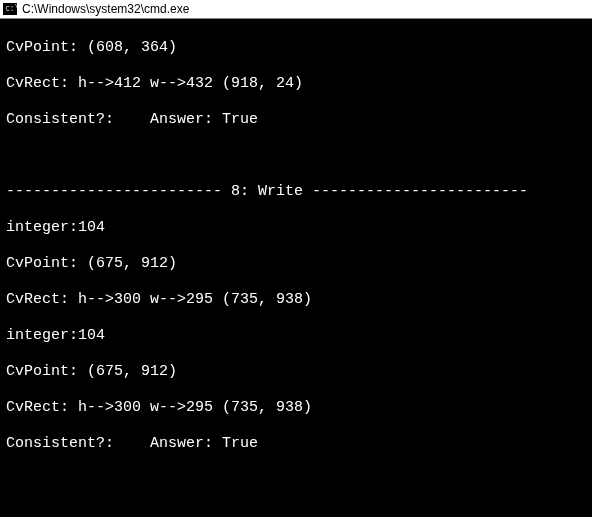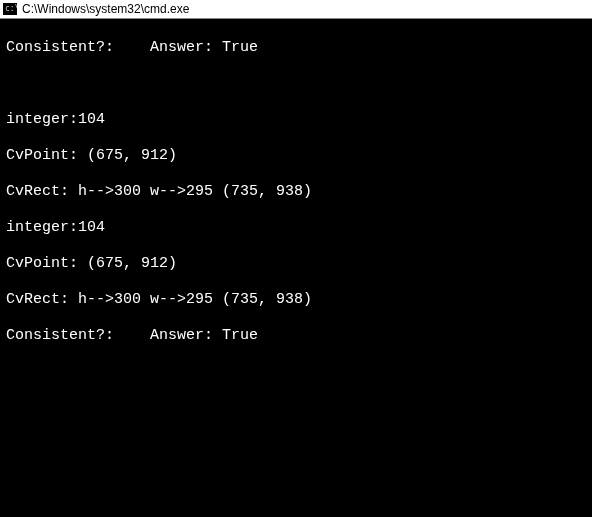--- a/index.html
+++ b/index.html
@@ -55,22 +55,25 @@
     <svg width="14" height="12" viewBox="0 0 14 12">
       <rect x="0" y="0" width="14" height="12" fill="#000"></rect>
       <rect x="1" y="1" width="12" height="10" fill="#000"></rect>
       <text x="2" y="8" font-size="8" fill="#ccc" font-family="monospace">c:\</text>
     </svg>
   </span>
   <span class="titletext">C:\Windows\system32\cmd.exe</span>
 </div>
 
 <div class="terminal">
+<div class="line">CvPoint: (608, 364)</div>
+<div class="line">CvRect: h--&gt;412 w--&gt;432 (918, 24)</div>
 <div class="line">Consistent?:    Answer: True</div>
 <div class="line"></div>
+<div class="line">------------------------ 8: Write ------------------------</div>
 <div class="line">integer:104</div>
 <div class="line">CvPoint: (675, 912)</div>
 <div class="line">CvRect: h--&gt;300 w--&gt;295 (735, 938)</div>
 <div class="line">integer:104</div>
 <div class="line">CvPoint: (675, 912)</div>
 <div class="line">CvRect: h--&gt;300 w--&gt;295 (735, 938)</div>
 <div class="line">Consistent?:    Answer: True</div>
 <div class="line"></div>
 
 

